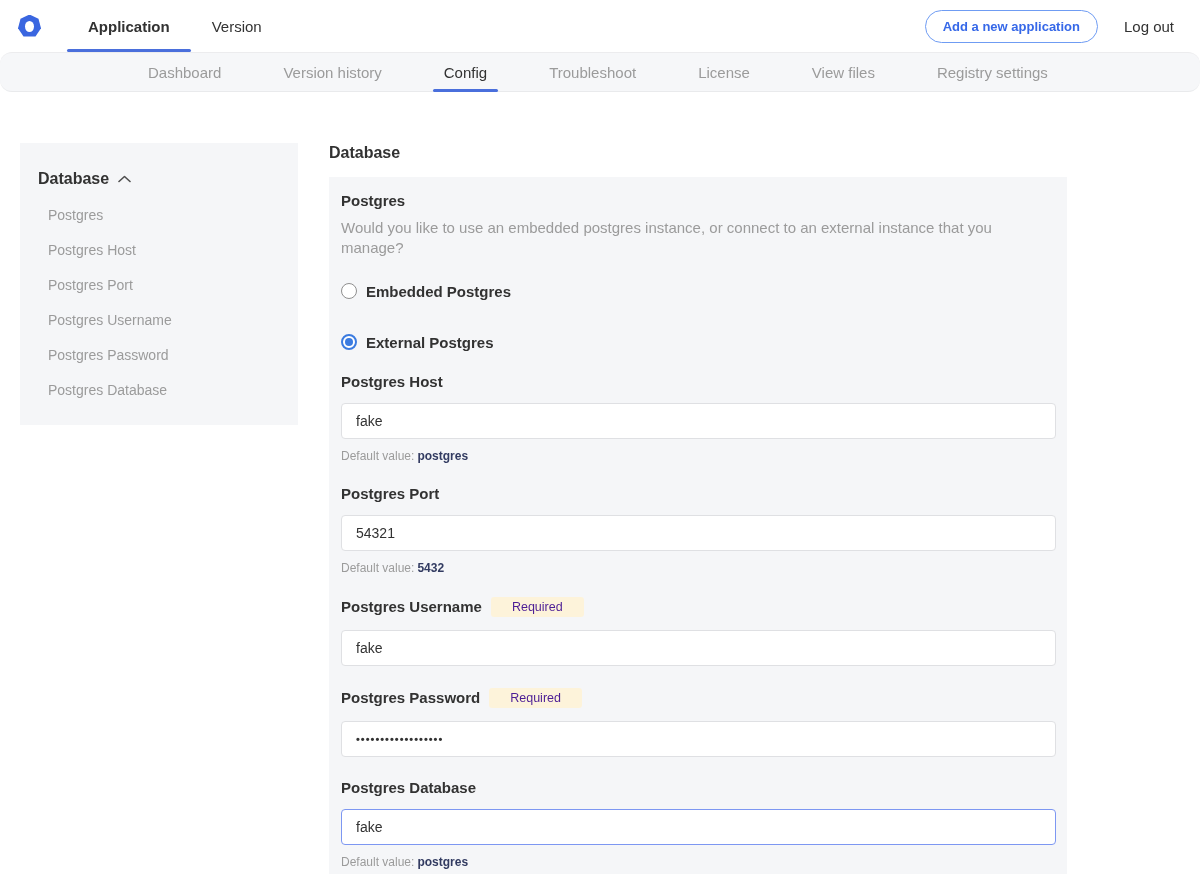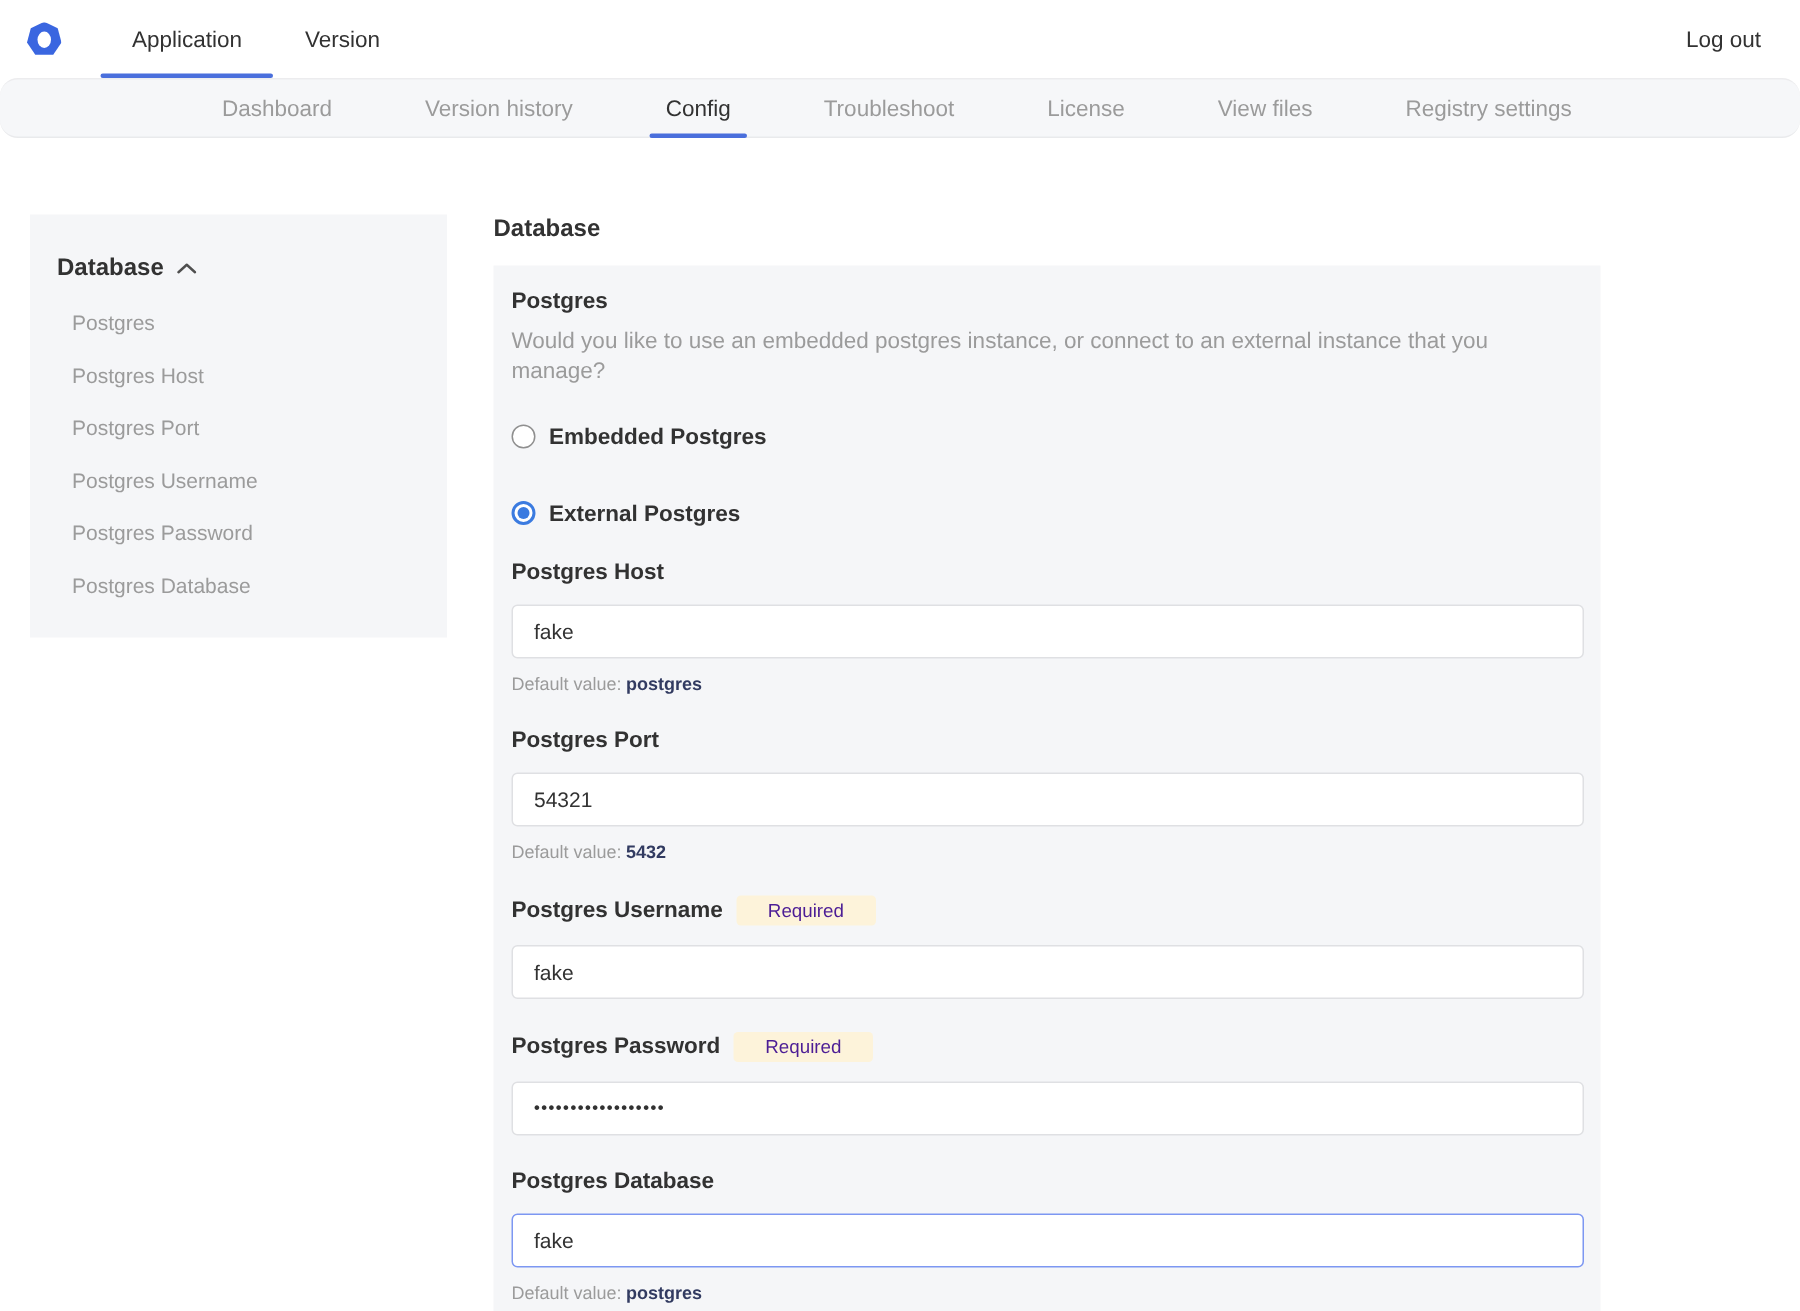--- a/index.html
+++ b/index.html
@@ -23,21 +23,21 @@
   }
   .logo::after {
     content: ""; position: absolute; left: 7px; top: 6px;
     width: 9px; height: 11px; background: #fff; border-radius: 50%;
   }
   .top-tab {
     height: 52px; display: flex; align-items: center;
     padding: 0 21px; font-size: 15px; color: #323232;
     position: relative; cursor: pointer;
   }
-  .top-tab.active { font-weight: 400; }
+  .top-tab.active { font-weight: 700; }
   .top-tab.active::after {
     content: ""; position: absolute; left: 0; right: 0; bottom: 0;
     height: 3px; background: #4a6fdc; border-radius: 2px;
   }
   .topnav-right { margin-left: auto; display: flex; align-items: center; gap: 26px; }
   .pill-btn {
     border: 1px solid #6f9cf3; color: #3668e8; background: #fff;
     border-radius: 17px; padding: 8px 17px;
     font-size: 13px; font-weight: 700; cursor: pointer;
     font-family: inherit;
@@ -121,20 +121,21 @@
   .default-value { font-weight: 700; color: #323b61; margin-left: 3px; }
 </style>
 </head>
 <body>
 
 <div class="topnav">
   <div class="logo"></div>
   <div class="top-tab active">Application</div>
   <div class="top-tab">Version</div>
   <div class="topnav-right">
+    <button class="pill-btn">Add a new application</button>
     <div class="logout">Log out</div>
   </div>
 </div>
 
 <div class="subnav">
   <div class="sub-tab">Dashboard</div>
   <div class="sub-tab">Version history</div>
   <div class="sub-tab active">Config</div>
   <div class="sub-tab">Troubleshoot</div>
   <div class="sub-tab">License</div>

